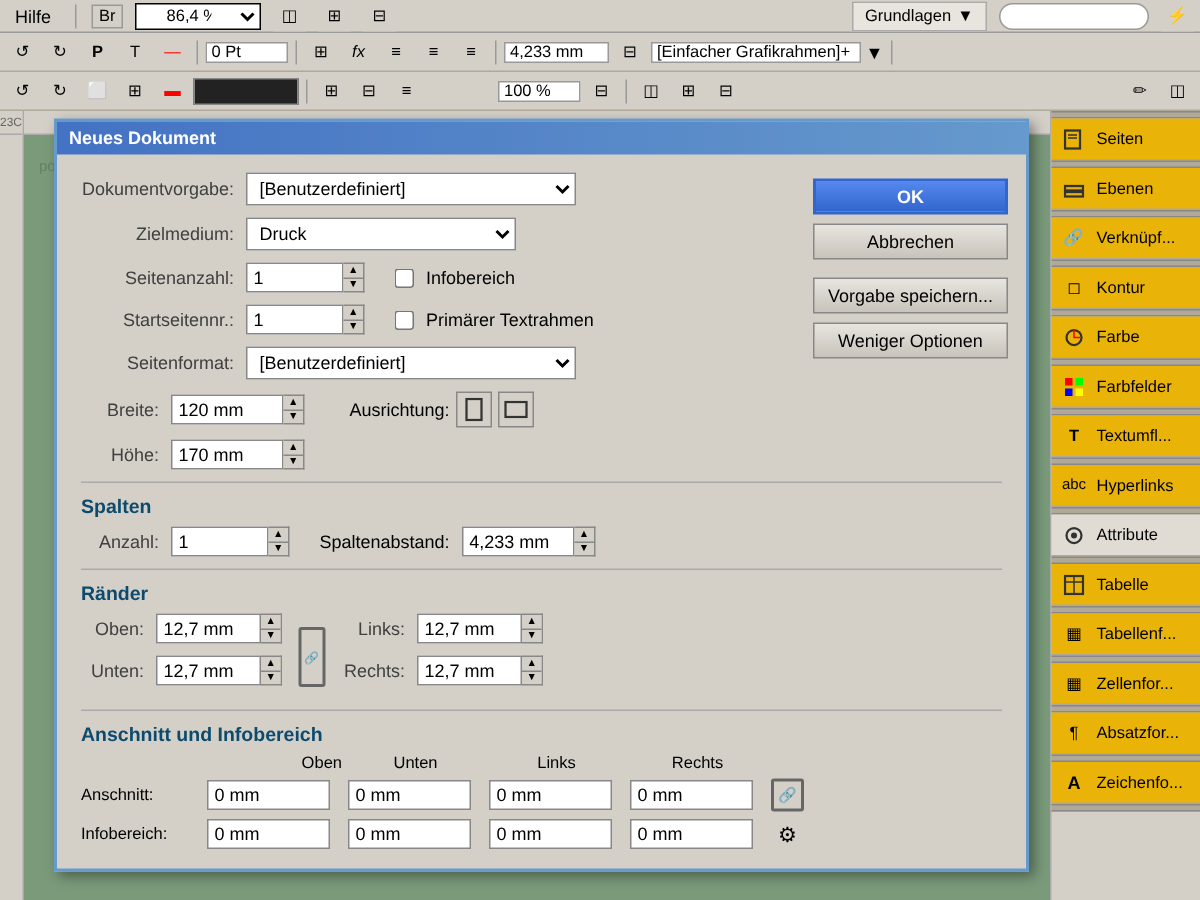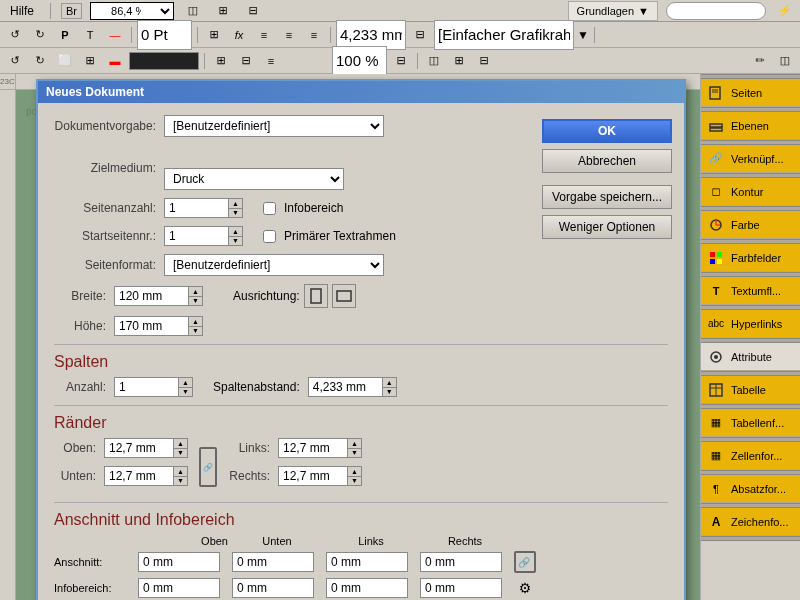--- a/index.html
+++ b/index.html
@@ -71,24 +71,24 @@
       background: #d4d0c8;
       border: 1px solid transparent;
       display: flex;
       align-items: center;
       justify-content: center;
       cursor: pointer;
       font-size: 11px;
     }
 
     .tb-input {
-      height: 30px;
+      height: 14px;
       border: 1px solid #999;
       background: #fff;
-      font-size: 15px;
+      font-size: 11px;
       padding: 0 3px;
       width: 55px;
     }
 
     .grundlagen-btn {
       height: 20px;
       background: #e8e4de;
       border: 1px solid #aaa;
       font-size: 11px;
       padding: 0 8px;
@@ -235,23 +235,23 @@
       font-size: 12px;
       padding: 0 4px;
       cursor: pointer;
     }
 
     .form-checkbox {
       margin-right: 4px;
     }
 
     .section-title {
-      font-size: 16px;
-      font-weight: normal;
-      color: #7f1d1d;
+      font-size: 13px;
+      font-weight: bold;
+      color: #0c4a6e;
       margin-bottom: 6px;
       margin-top: 4px;
     }
 
     .dialog-btn {
       width: 130px;
       height: 24px;
       font-size: 12px;
       cursor: pointer;
       border: 1px solid #888;
@@ -425,21 +425,21 @@
 
         <div class="form-row">
           <span class="form-label" style="width:110px;">Dokumentvorgabe:</span>
           <select class="form-select" style="width:220px;">
             <option>[Benutzerdefiniert]</option>
           </select>
         </div>
 
         <div class="form-row">
           <span class="form-label" style="width:110px;">Zielmedium:</span>
-          <select class="form-select" style="width:180px;margin-top:23px;">
+          <select class="form-select" style="width:180px;">
             <option>Druck</option>
           </select>
         </div>
 
         <div class="form-row">
           <span class="form-label" style="width:110px;">Seitenanzahl:</span>
           <div class="spinner-input">
             <input type="text" class="spin-box" value="1" style="">
             <div class="spin-arrows">
               <div class="spin-up">▲</div>

